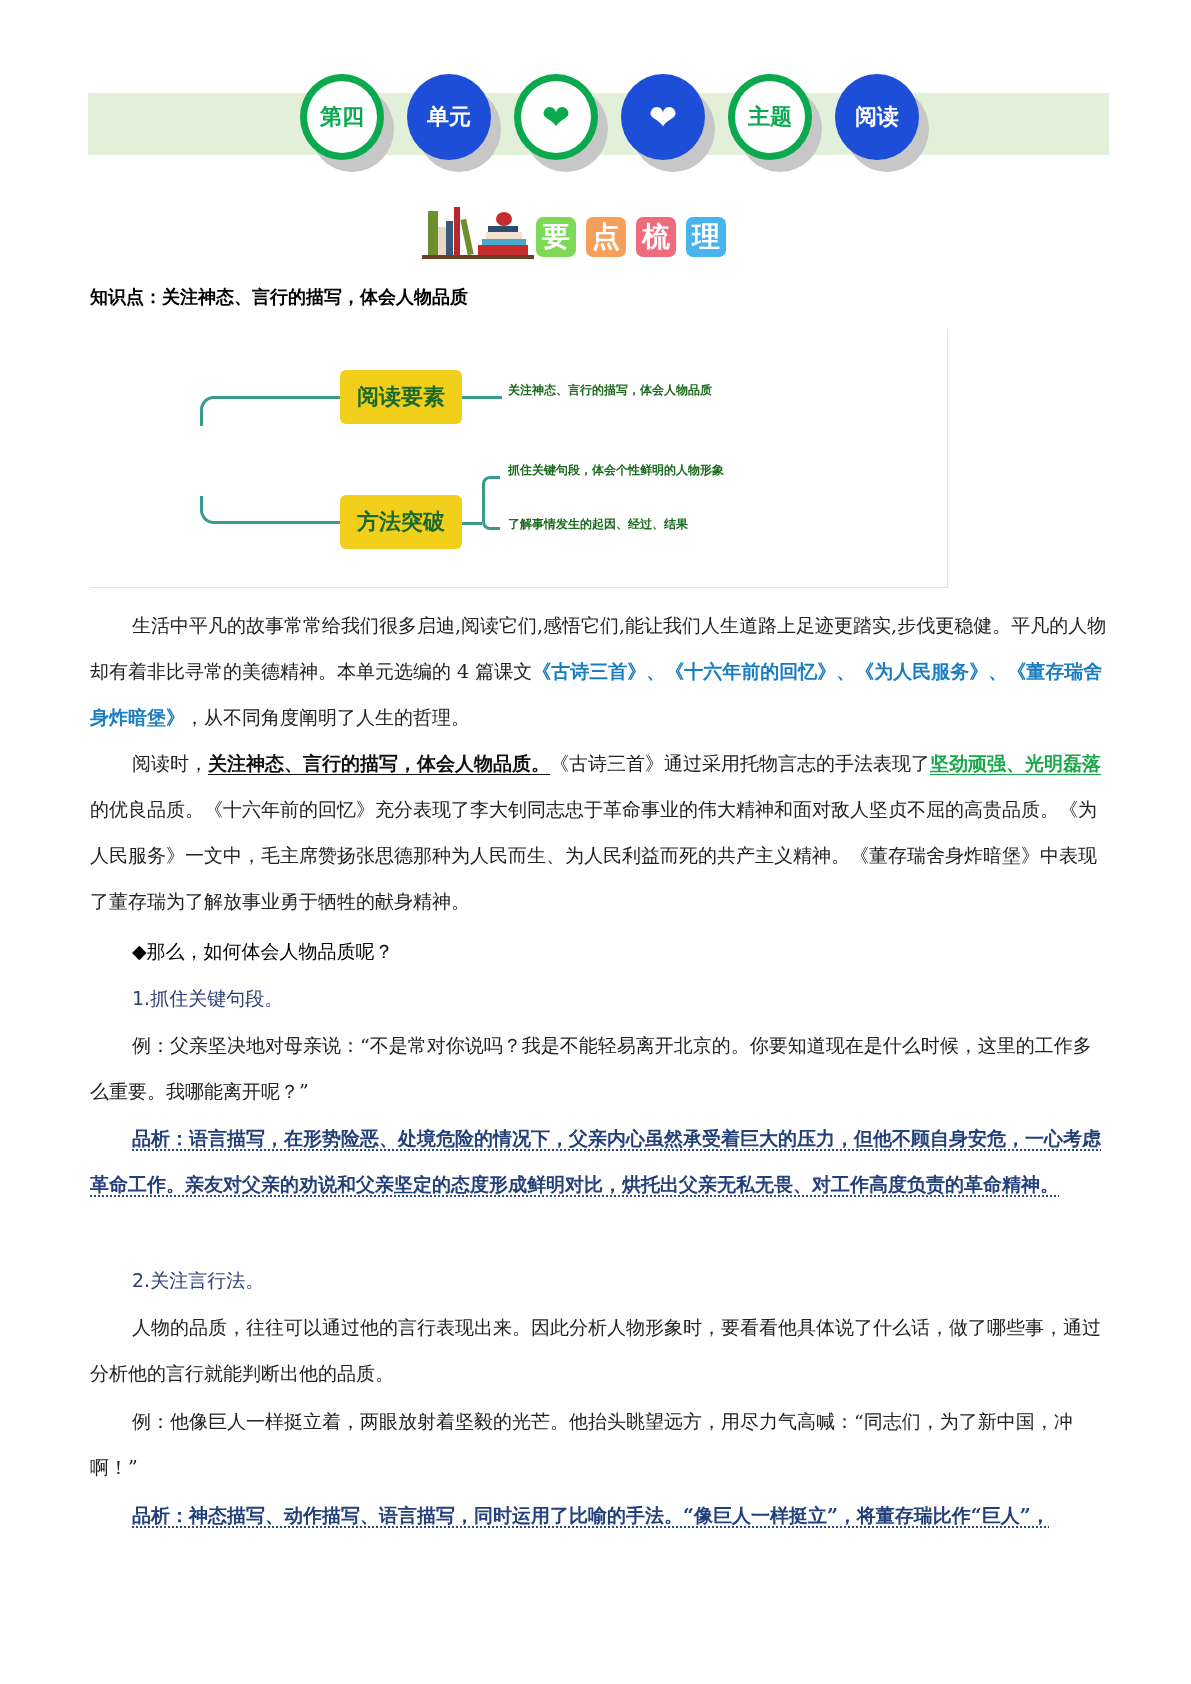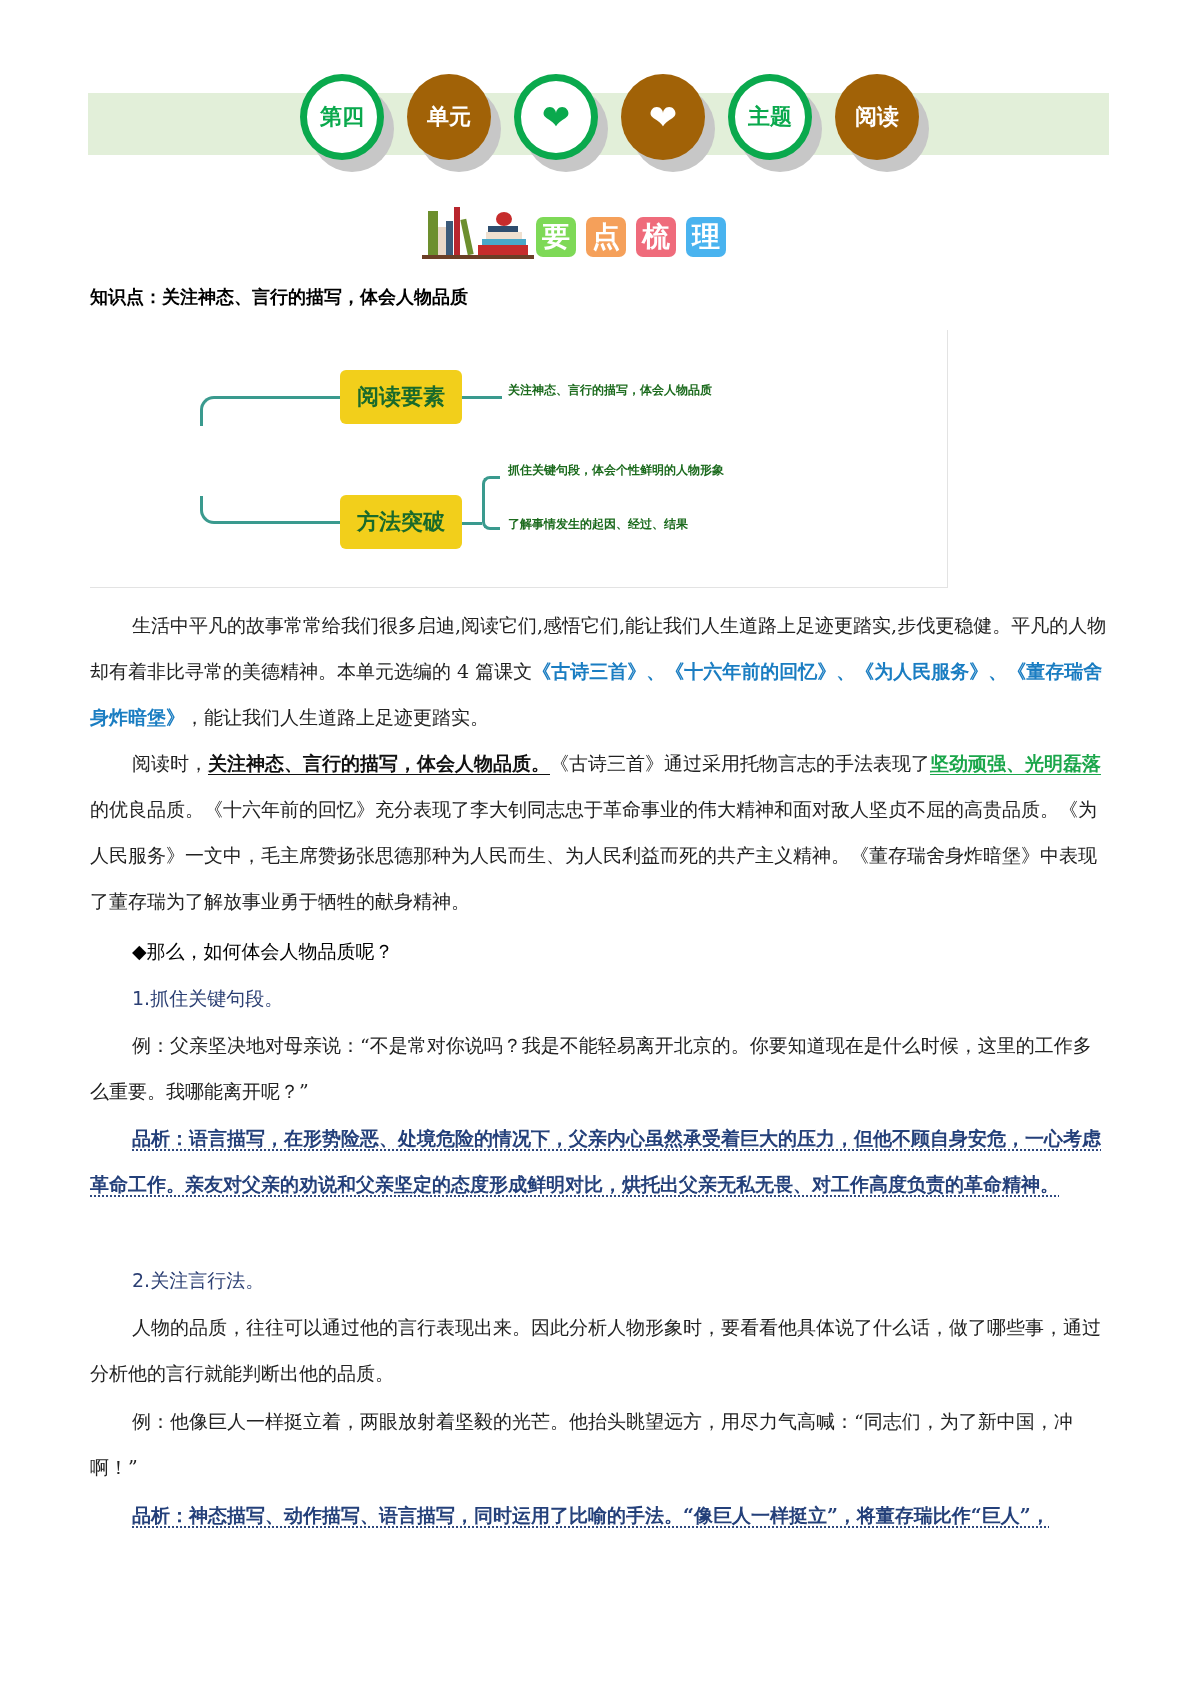--- a/index.html
+++ b/index.html
@@ -6,21 +6,21 @@
     html, body { width: 1191px; height: 1684px; background: #ffffff; overflow: hidden; }
     body { position: relative; font-family: "DejaVu Serif", "Liberation Serif", serif; color: #1a1a1a; }
 
     
     .banner-strip { position: absolute; left: 88px; top: 93px; width: 1021px; height: 62px; background: #e2efd9; }
     .circles { position: absolute; left: 300px; top: 74px; height: 100px; display: flex; gap: 12px; }
     .circle-wrap { position: relative; width: 95px; height: 96px; margin-right: 0px; }
     .circle-shadow { position: absolute; left: 10px; top: 12px; width: 84px; height: 86px; border-radius: 50%; background: #c7c7c7; }
     .circle { position: absolute; left: 0; top: 0; width: 84px; height: 86px; border-radius: 50%; display: flex; align-items: center; justify-content: center; font-family: "DejaVu Sans", sans-serif; font-weight: bold; font-size: 22px; }
     .circle.outline { background: #ffffff; border: 7px solid #0aa94d; color: #0aa94d; }
-    .circle.filled { background: #a16207; color: #ffffff; }
+    .circle.filled { background: #1d4ed8; color: #ffffff; }
     .heart { font-size: 34px; line-height: 1; }
 
     
     .section-icon { position: absolute; left: 422px; top: 207px; display: flex; align-items: flex-end; }
     .books { position: relative; width: 112px; height: 52px; }
     .shelf { position: absolute; left: 0; bottom: 0; width: 112px; height: 4px; background: #6b3e26; }
     .book { position: absolute; bottom: 4px; }
     .tiles { display: flex; gap: 10px; margin-left: 2px; margin-bottom: 2px; }
     .tile { width: 40px; height: 40px; border-radius: 7px; color: #fff; font-family: "DejaVu Sans", sans-serif; font-weight: bold; font-size: 28px; display: flex; align-items: center; justify-content: center; }
 
@@ -111,21 +111,21 @@
   <div class="mm-line" style="left:392px;top:146px;width:18px;height:54px;border-left-width:3px;border-top-width:3px;border-bottom-width:3px;border-top-left-radius:8px;border-bottom-left-radius:8px;"></div>
 
   <div class="mm-node" style="left:250px;top:40px;">阅读要素</div>
   <div class="mm-node" style="left:250px;top:165px;">方法突破</div>
   <div class="mm-leaf" style="left:418px;top:52px;">关注神态、言行的描写，体会人物品质</div>
   <div class="mm-leaf" style="left:418px;top:132px;">抓住关键句段，体会个性鲜明的人物形象</div>
   <div class="mm-leaf" style="left:418px;top:186px;">了解事情发生的起因、经过、结果</div>
 </div>
 
 <div class="p indent" style="top:602px;">
-  <span>生活中平凡的故事常常给我们很多启迪,阅读它们,感悟它们,能让我们人生道路上足迹更踏实,步伐更稳健。平凡的人物却有着非比寻常的美德精神。本单元选编的 4 篇课文</span><span class="blue-title">《古诗三首》、《十六年前的回忆》、《为人民服务》、《董存瑞舍身炸暗堡》</span><span>，能让我们人生道路上足迹更踏实。</span>
+  <span>生活中平凡的故事常常给我们很多启迪,阅读它们,感悟它们,能让我们人生道路上足迹更踏实,步伐更稳健。平凡的人物却有着非比寻常的美德精神。本单元选编的 4 篇课文</span><span class="blue-title">《古诗三首》、《十六年前的回忆》、《为人民服务》、《董存瑞舍身炸暗堡》</span><span>，从不同角度阐明了人生的哲理。</span>
 </div>
 
 <div class="p indent" style="top:740px;">
   <span>阅读时，</span><span class="ul-black">关注神态、言行的描写，体会人物品质。</span><span>《古诗三首》通过采用托物言志的手法表现了</span><span class="green-link">坚劲顽强、光明磊落</span><span>的优良品质。《十六年前的回忆》充分表现了李大钊同志忠于革命事业的伟大精神和面对敌人坚贞不屈的高贵品质。《为人民服务》一文中，毛主席赞扬张思德那种为人民而生、为人民利益而死的共产主义精神。《董存瑞舍身炸暗堡》中表现了董存瑞为了解放事业勇于牺牲的献身精神。</span>
 </div>
 
 <div class="p indent green-q" style="top:928px;">◆那么，如何体会人物品质呢？</div>
 
 <div class="p indent navy" style="top:975px;">1.抓住关键句段。</div>
 <div class="p indent" style="top:1022px;">例：父亲坚决地对母亲说：“不是常对你说吗？我是不能轻易离开北京的。你要知道现在是什么时候，这里的工作多么重要。我哪能离开呢？”</div>

